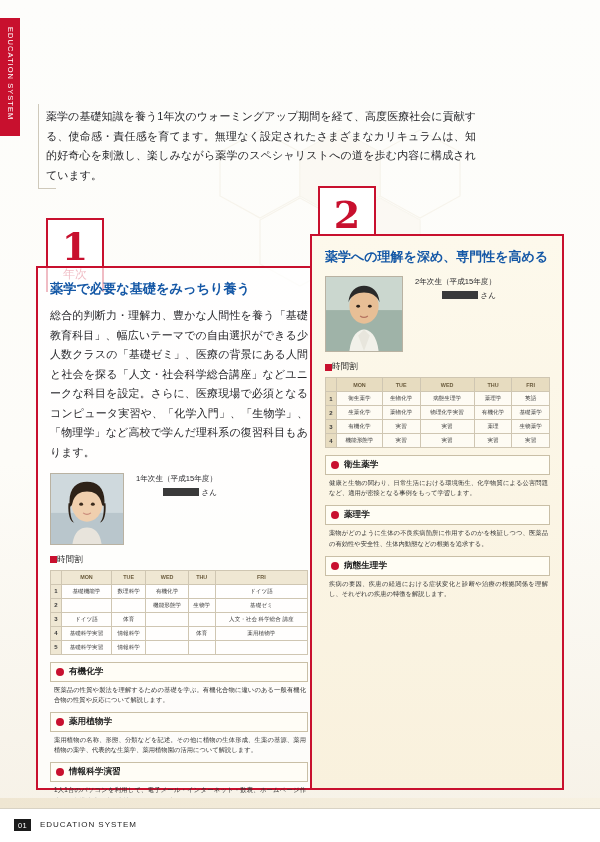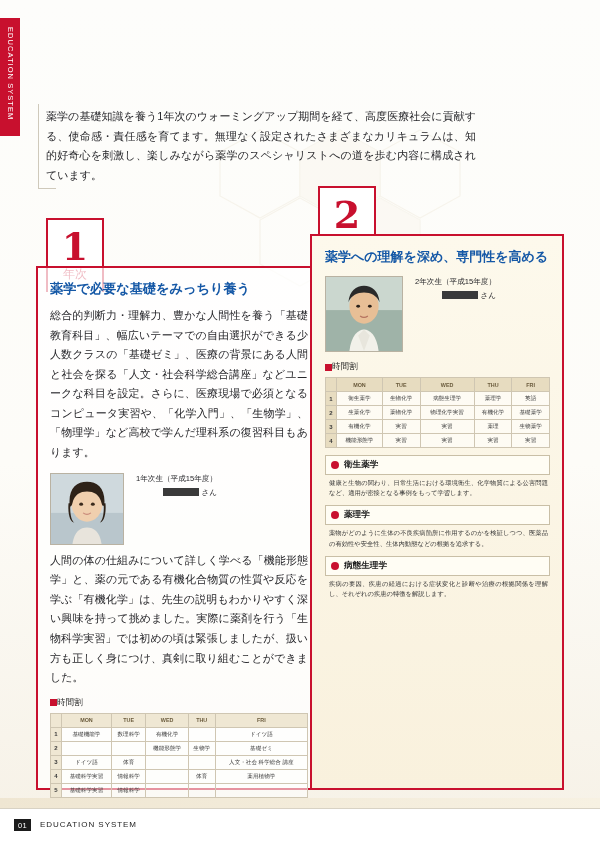--- a/index.html
+++ b/index.html
@@ -241,21 +241,20 @@
             <ellipse cx="31" cy="31" rx="2" ry="1.6" fill="#3a2a1d"></ellipse>
             <ellipse cx="43" cy="31" rx="2" ry="1.6" fill="#3a2a1d"></ellipse>
             <path d="M33 40q4 3 8 0" stroke="#c98a7a" stroke-width="1.2" fill="none"></path>
           </svg>
         </div>
         <div class="cap">
           <div>1年次生（平成15年度）</div>
           <div class="sanline"><span class="redact"></span><span>さん</span></div>
         </div>
       </div>
-      <div class="body-text mt6">人間の体の仕組みについて詳しく学べる「機能形態学」と、薬の元である有機化合物質の性質や反応を学ぶ「有機化学」は、先生の説明もわかりやすく深い興味を持って挑めました。実際に薬剤を行う「生物科学実習」では初めの頃は緊張しましたが、扱い方も正しく身につけ、真剣に取り組むことができました。</div>
 
       <div class="sec-h">
         <span class="sq"></span>
         <span>時間割</span>
       </div>
       <table class="tt">
         <thead>
           <tr>
             <th></th>
             <th>MON</th>

